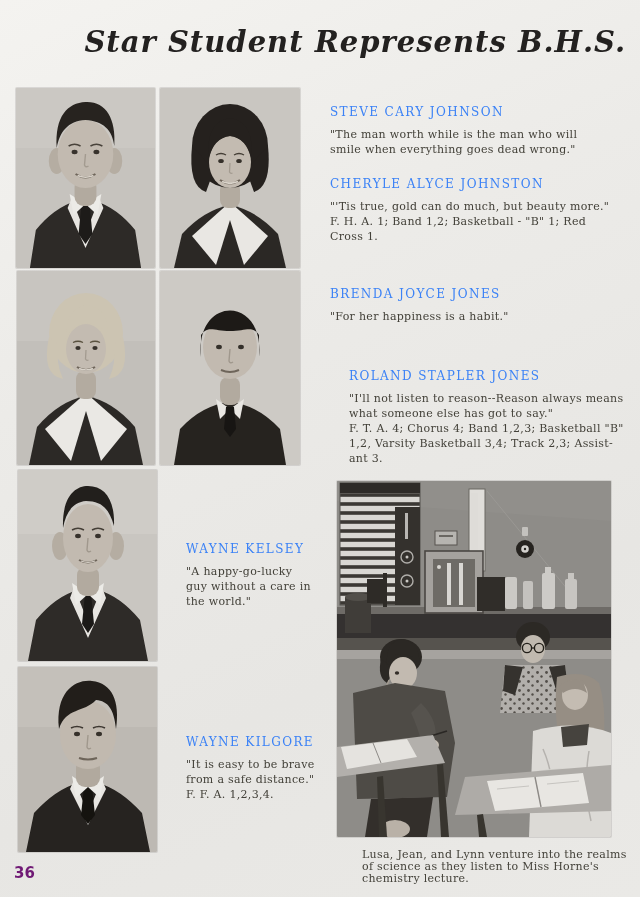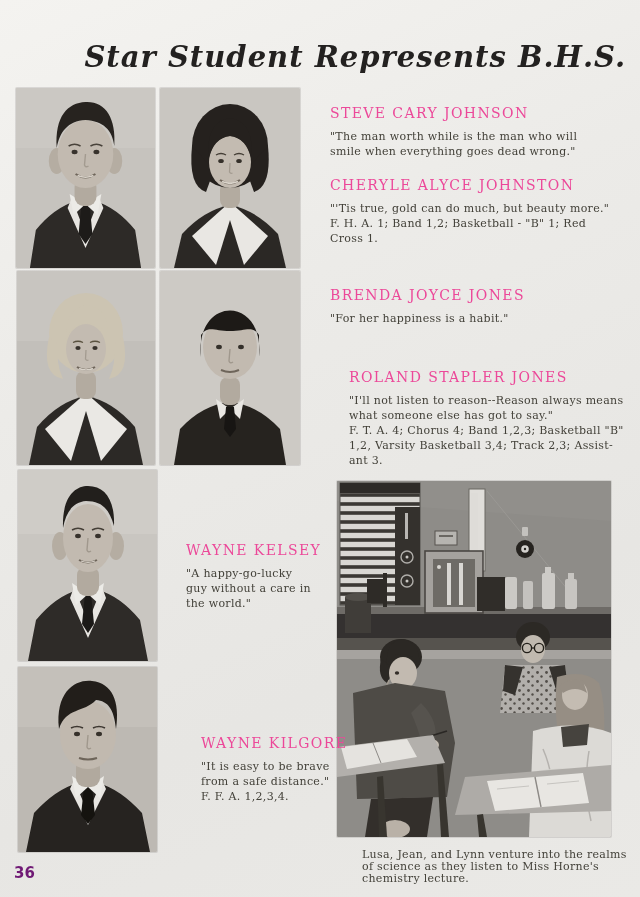--- a/index.html
+++ b/index.html
@@ -3,32 +3,32 @@
 <meta charset="utf-8">
 <style>
   html,body{margin:0;padding:0;}
   body{
     width:640px;height:897px;position:relative;overflow:hidden;
     background:linear-gradient(155deg,#f4f3f0 0%,#ecebe8 35%,#e7e6e3 70%,#eae9e6 100%);
     font-family:"DejaVu Serif",serif;color:#3a3834;
   }
   .page{position:absolute;inset:0;}
   .title{
-    position:absolute;top:40px;right:14px;
+    position:absolute;top:25px;right:14px;
     font-family:"DejaVu Serif",serif;font-style:italic;font-weight:bold;
     font-size:29px;letter-spacing:1px;color:#232120;white-space:nowrap;
   }
   .photo{
     position:absolute;overflow:hidden;border-radius:1px;
     box-shadow:0 0 0 1px rgba(40,36,32,.12);
   }
   .photo svg{display:block;width:100%;height:100%;}
   .entry{position:absolute;}
   .entry-name{
-    font-size:14px;letter-spacing:1.4px;color:#ec4899;
+    font-size:12px;letter-spacing:1.4px;color:#3b82f6;
     margin:0 0 8px 0;white-space:nowrap;
   }
   .entry-quote,.entry-activities{
     font-size:11px;line-height:15px;letter-spacing:.3px;color:#434139;
     white-space:pre-line;margin:0;
   }
   .caption{
     position:absolute;left:362px;top:849px;width:272px;
     font-size:11px;line-height:12px;letter-spacing:.3px;color:#434139;
     white-space:pre-line;
@@ -328,21 +328,21 @@
   </div>
 
   <div class="entry" style="left:186px;top:542px;width:150px;">
     <div class="entry-name">WAYNE KELSEY</div>
     <div class="entry-quote">"A happy-go-lucky
 guy without a care in
 the world."</div>
     <div class="entry-activities"></div>
   </div>
 
-  <div class="entry" style="left:186px;top:735px;width:175px;margin-left:15px;">
+  <div class="entry" style="left:186px;top:735px;width:175px;">
     <div class="entry-name">WAYNE KILGORE</div>
     <div class="entry-quote">"It is easy to be brave
 from a safe distance."</div>
     <div class="entry-activities">F. F. A.  1,2,3,4.</div>
   </div>
 
   <div class="caption">Lusa, Jean, and Lynn venture into the realms
 of science as they listen to Miss Horne's
 chemistry lecture.</div>
 

